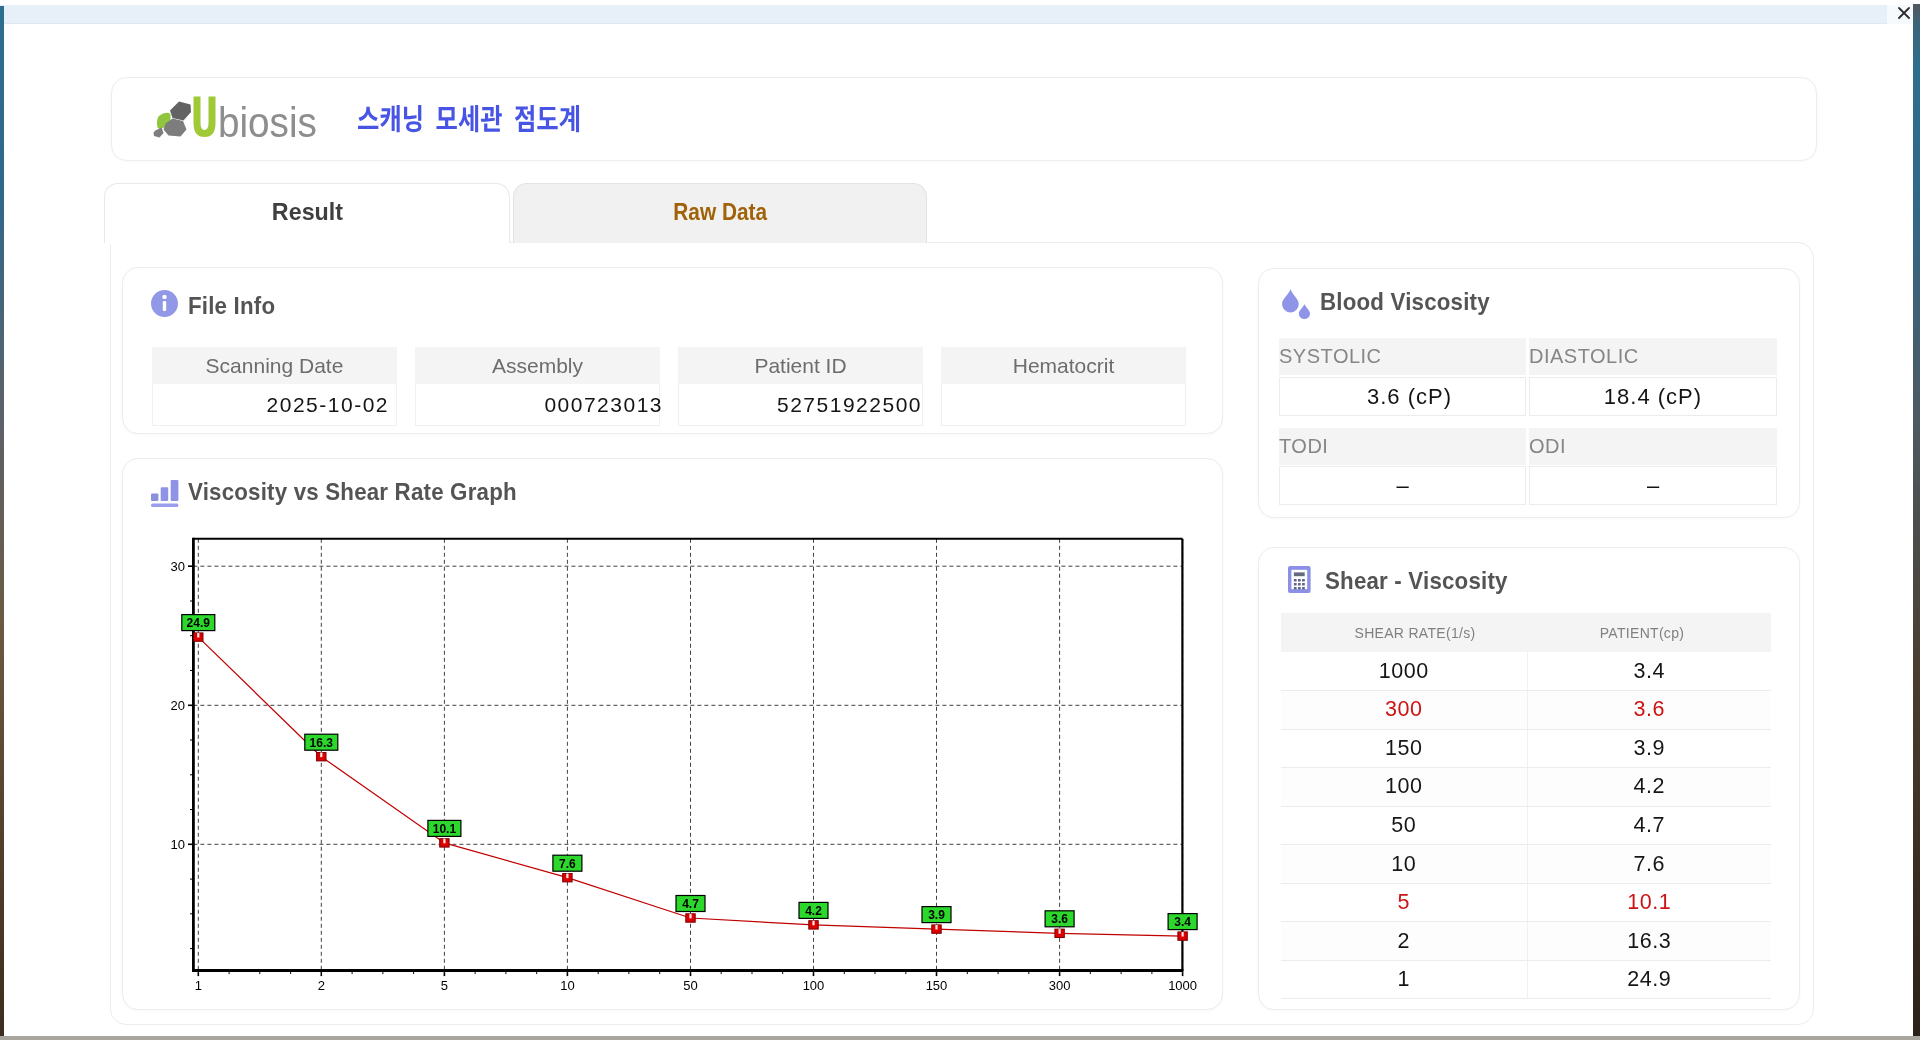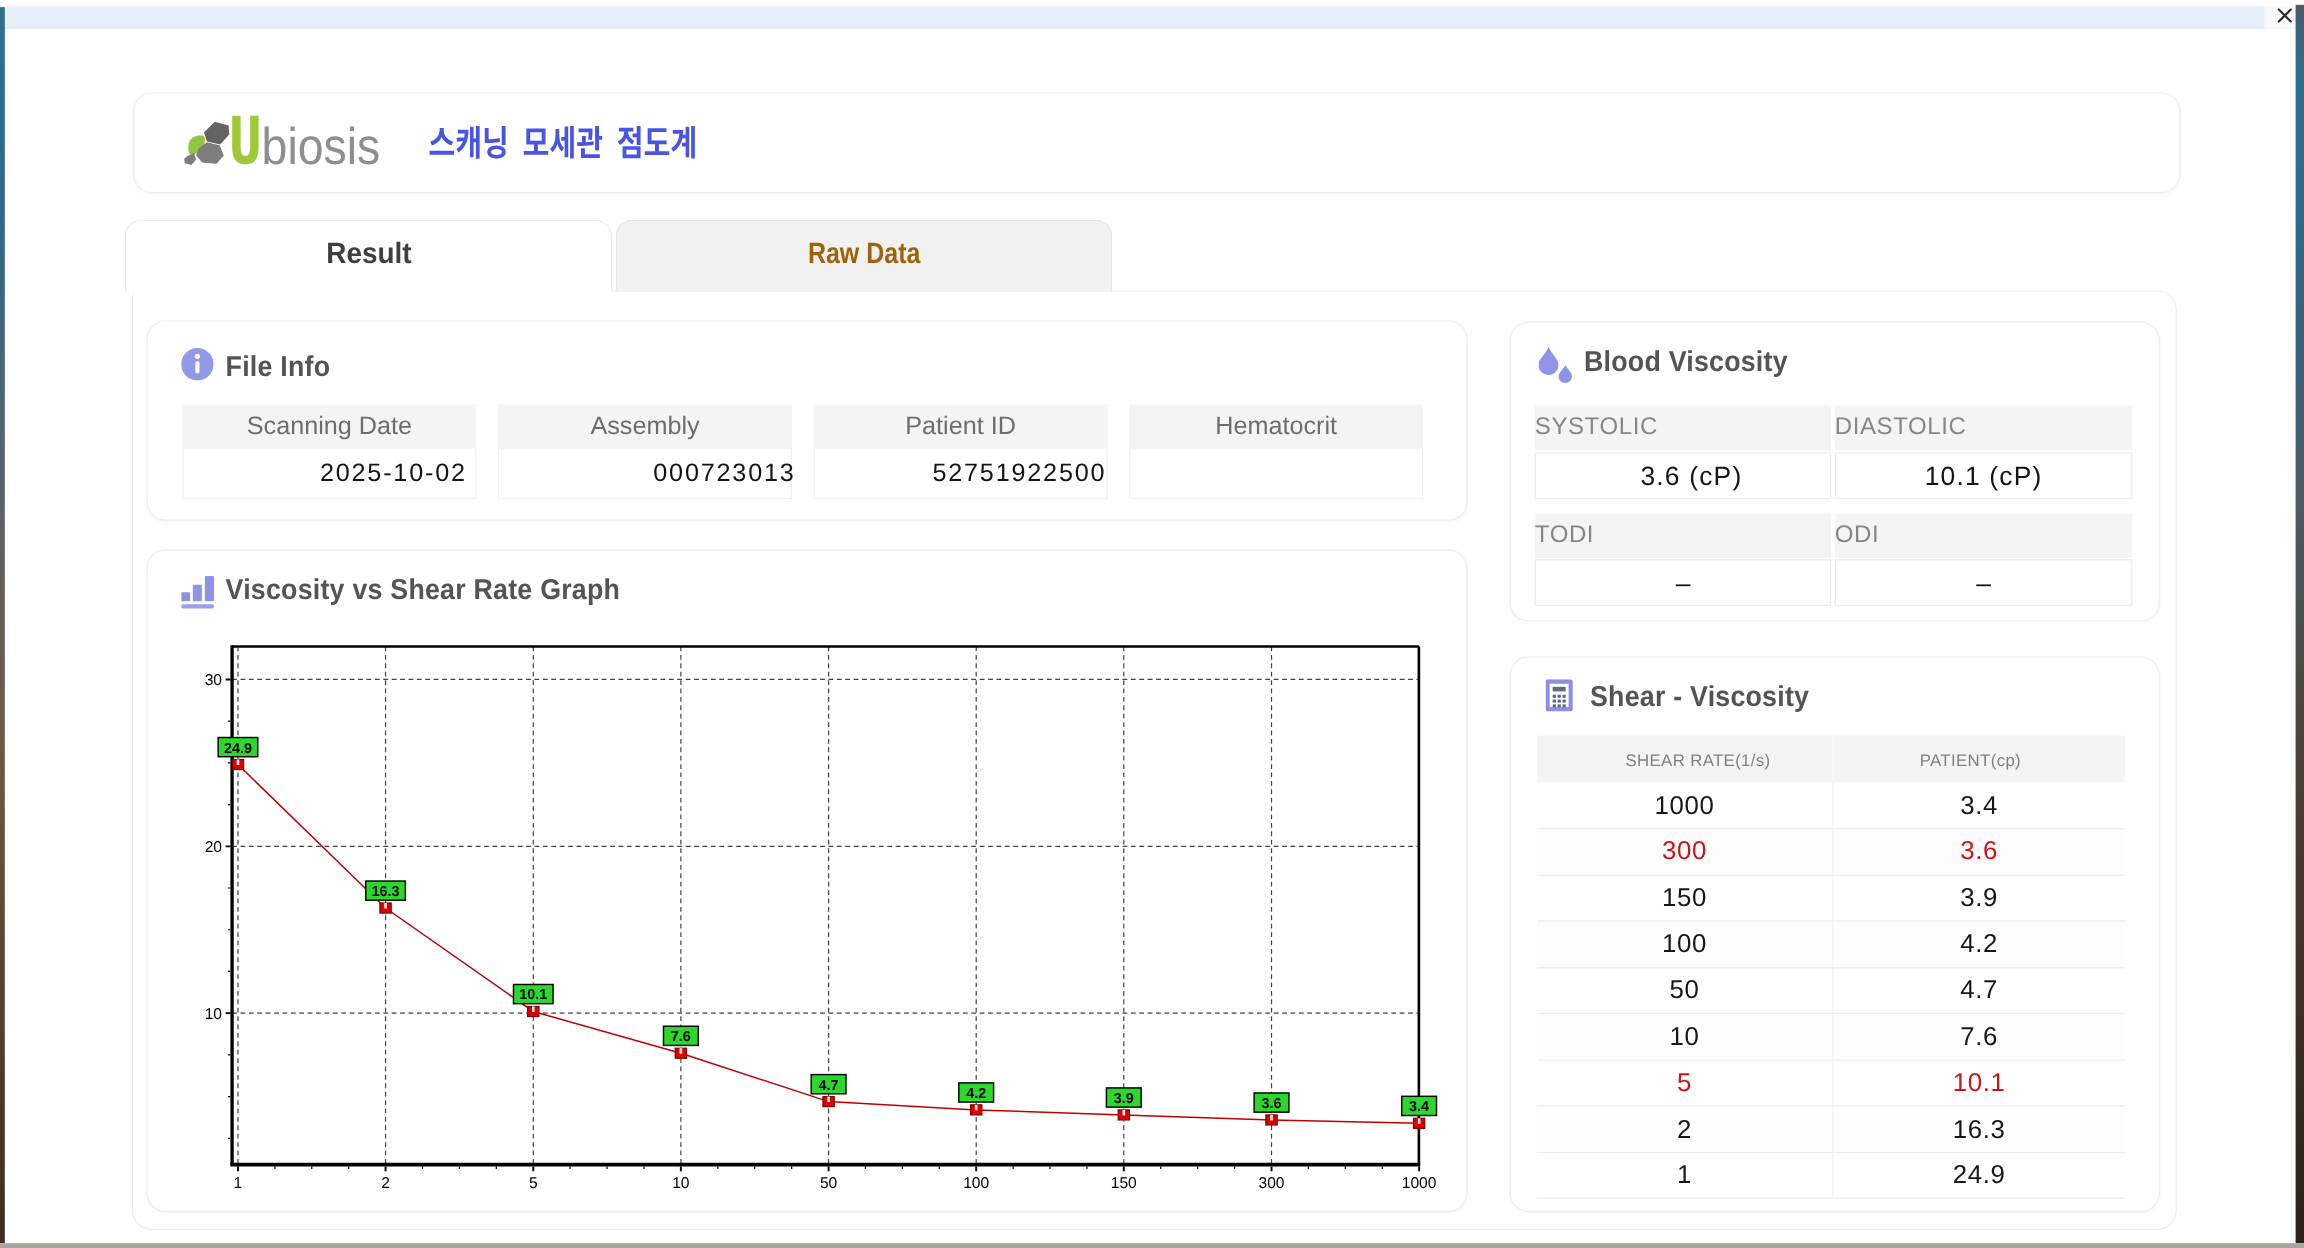--- a/index.html
+++ b/index.html
@@ -20,21 +20,21 @@
 .tab { position:absolute; top:183px; height:60px; border-radius:14px 14px 0 0; font-size:24.5px; font-weight:bold; text-align:center; line-height:56px; }
 .tabtxt { display:inline-block; transform:scaleX(0.85); }
 .tab-result { left:104px; width:406px; background:#fff; border:1px solid #e9e9e9; border-bottom:none; color:#3f3f3f; z-index:3; }
 .tab-raw { left:513px; width:414px; background:#f1f1f2; border:1px solid #e3e3e3; border-bottom:none; color:#a16207; z-index:2; }
 .panel { position:absolute; left:110px; top:242px; width:1704px; height:783px; background:#fff; border:1px solid #ececec; border-radius:0 16px 16px 16px; z-index:1; }
 .patch { position:absolute; left:105px; top:240px; width:404px; height:4px; background:#fff; z-index:4; }
 .fileinfo { left:122px; top:267px; width:1101px; height:167px; z-index:2; }
 .graphcard { left:122px; top:458px; width:1101px; height:552px; z-index:2; }
 .bloodcard { left:1258px; top:268px; width:542px; height:250px; z-index:2; }
 .shearcard { left:1258px; top:547px; width:542px; height:463px; z-index:2; }
-.fi-col { position:absolute; top:69px; width:245px; }
+.fi-col { position:absolute; top:79px; width:245px; }
 .fi-h { height:37px; background:#f4f4f4; color:#6d6d6d; font-size:21px; text-align:center; line-height:37px; }
 .fi-v { height:42px; background:#fff; border:1px solid #f0f0f0; border-top:none; color:#141414; font-size:21px; text-align:right; line-height:41px; letter-spacing:1.5px; }
 .bv-h { position:absolute; height:37px; background:#f4f4f4; color:#868686; font-size:20px; text-align:left; line-height:37px; letter-spacing:0.5px; }
 .bv-v { position:absolute; height:39px; background:#fff; border:1px solid #ececec; color:#141414; font-size:22px; text-align:center; line-height:38px; letter-spacing:1px; }
 table.shear { position:absolute; left:22px; top:65px; width:490px; border-collapse:collapse; table-layout:fixed; }
 table.shear th { height:39px; background:#f4f4f4; color:#808080; font-size:14px; font-weight:normal; letter-spacing:0.3px; }
 table.shear td { height:38.55px; text-align:center; font-size:21.5px; color:#161616; border-bottom:1px solid #ececec; border-right:1px solid #f0f0f0; letter-spacing:0.5px; }
 table.shear td:last-child { border-right:none; }
 table.shear tr.alt td { background:#fdfdfd; }
 table.shear td.red { color:#cc1414; }
@@ -263,21 +263,21 @@
 
     <div class="card bloodcard">
       <svg style="position:absolute;left:23px;top:20px" width="30" height="31" viewBox="0 0 30 31">
         <path d="M8.5 0 C10 5 16.6 10.5 16.6 13.9 A8.3 8.3 0 1 1 0.2 13.9 C0.2 10.5 7 5 8.5 0 Z" fill="#8f94e8"></path>
         <path d="M22.5 15 C23.5 18 28 21.5 28 24.5 A5.6 5.6 0 1 1 16.8 24.5 C16.8 21.5 21.5 18 22.5 15 Z" fill="#8f94e8"></path>
       </svg>
       <div class="sect-title" style="left:61px;top:19px">Blood Viscosity</div>
       <div class="bv-h" style="left:20px;top:69px;width:247px">SYSTOLIC</div>
       <div class="bv-h" style="left:270px;top:69px;width:248px">DIASTOLIC</div>
       <div class="bv-v" style="left:20px;top:108px;width:247px"><span style="position:relative;left:7px">3.6 (cP)</span></div>
-      <div class="bv-v" style="left:270px;top:108px;width:248px">10.1 (cP)</div>
+      <div class="bv-v" style="left:270px;top:108px;width:248px">18.4 (cP)</div>
       <div class="bv-h" style="left:270px;top:159px;width:248px">ODI</div>
       <div class="bv-h" style="left:20px;top:159px;width:247px">TODI</div>
       <div class="bv-v" style="left:20px;top:197px;width:247px;letter-spacing:0">–</div>
       <div class="bv-v" style="left:270px;top:197px;width:248px;letter-spacing:0">–</div>
     </div>
 
     <div class="card shearcard">
       <svg style="position:absolute;left:29px;top:18px" width="23" height="27" viewBox="0 0 23 27">
         <rect x="0" y="0" width="22.6" height="27" rx="2" fill="#8b90e6"></rect>
         <rect x="3.4" y="3.8" width="15.8" height="19.4" fill="#fff"></rect>

